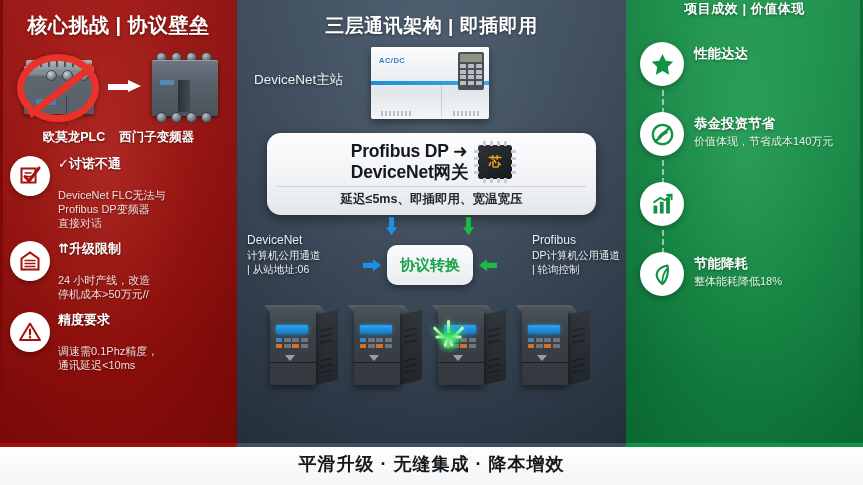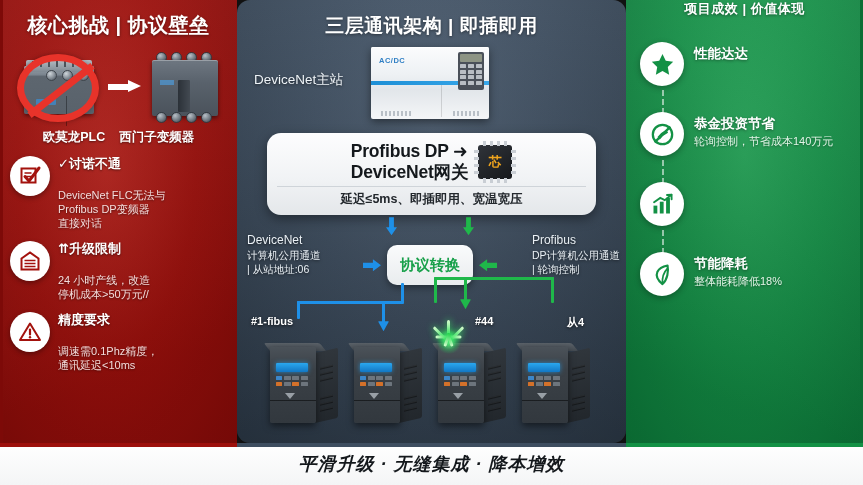--- a/index.html
+++ b/index.html
@@ -165,21 +165,20 @@
     text-shadow: 0 1px 2px rgba(0,0,0,.45);
   }
 
   
   .panel-center {
     position: relative;
     width: 389px;
     background:
       radial-gradient(ellipse at 50% 30%, #4d5e71 0%, #3e4e60 45%, #2e3c4b 100%);
     overflow: hidden;
-    border-radius: 13px;
   }
   .panel-center::before {
     content: ""; position: absolute; inset: 0;
     background: linear-gradient(180deg, rgba(255,255,255,.05), rgba(0,0,0,.22));
   }
   .hdr-center { font-size: 19px; margin-top: 13px; position: relative; z-index: 3; }
 
   .master-row {
     position: relative; z-index: 3;
     height: 82px;
@@ -430,21 +429,21 @@
   .b-desc {
     color: #e3f6e8; font-size: 11px; line-height: 1.35; margin-top: 1px;
     text-shadow: 0 1px 2px rgba(0,0,0,.35);
   }
 
   
   .footer {
     position: relative;
     width: 863px; height: 42px;
     background: linear-gradient(180deg,#ffffff 0%,#f4f5f6 100%);
-    display: flex; align-items: center; justify-content: center; font-style: italic;
+    display: flex; align-items: center; justify-content: center;
   }
   .footer span {
     font-size: 18px; font-weight: bold; color: #14181c; letter-spacing: 1px;
   }
   .footer-strip {
     position: absolute; top: 0; height: 4px;
   }
   .fs-red { left: 0; width: 237px; background: #9d100c; }
   .fs-blue { left: 237px; width: 389px; background: #3e4e60; }
   .fs-green { left: 626px; width: 237px; background: #139145; }
@@ -642,40 +641,20 @@
         </div>
 
         <div class="ar-in-l"></div>
         <div class="ar-in-r"></div>
 
         <div class="conv-box">
           <span>协议转换</span>
         </div>
       </div>
 
-      <div class="bus-zone">
-
-        <div class="bus" style="left:164px; top:-20px; width:3px; height:20px;"></div>
-        <div class="bus" style="left:60px;  top:-2px;  width:107px; height:3px;"></div>
-        <div class="bus" style="left:60px;  top:-2px;  width:3px;  height:18px;"></div>
-        <div class="bus" style="left:145px; top:-2px;  width:3px;  height:22px;"></div>
-        <div class="bus" style="left:141px; top:18px;  width:11px; height:10px; background:#1e90e8; clip-path:polygon(0 0,100% 0,50% 100%);"></div>
-
-        <div class="bus g" style="left:197px; top:-26px; width:3px; height:26px;"></div>
-        <div class="bus g" style="left:197px; top:-26px; width:120px; height:3px;"></div>
-        <div class="bus g" style="left:227px; top:-26px; width:3px;  height:24px;"></div>
-        <div class="bus g" style="left:314px; top:-26px; width:3px;  height:26px;"></div>
-        <div class="bus g" style="left:223px; top:-4px;  width:11px; height:10px; clip-path:polygon(0 0,100% 0,50% 100%);"></div>
-
-        <div class="drive-tags">
-          <span style="left:14px">#1-fibus</span>
-          <span style="left:238px">#44</span>
-          <span style="left:330px">从4</span>
-        </div>
-      </div>
 
       <div class="drives">
         <div class="drive">
           <div class="cap"></div>
           <div class="side">
               <i style="top:16px"></i>
               <i style="top:22px"></i>
               <i style="top:28px"></i>
               <i style="top:46px"></i>
               <i style="top:52px"></i>
@@ -810,21 +789,21 @@
             <svg width="27" height="27" viewBox="0 0 24 24" aria-hidden="true">
               <circle cx="12" cy="12" r="8.6" fill="none" stroke="#139145" stroke-width="2"></circle>
               <path d="M8.2 14.6 c2.4-3.2 5-5 7.6-6.2" stroke="#139145" stroke-width="1.6" fill="none"></path>
               <path d="M9 16 c2.4-3.2 5-5 7.6-6.2" stroke="#139145" stroke-width="1.6" fill="none"></path>
               <path d="M5 19 L19 5" stroke="#139145" stroke-width="2"></path>
             </svg>
           </div>
           <div class="connector"></div>
           <div class="b-body">
             <div class="b-title">恭金投资节省</div>
-            <div class="b-desc" style="white-space:pre-line">轮询控制，节省成本140万元</div>
+            <div class="b-desc" style="white-space:pre-line">价值体现，节省成本140万元</div>
           </div>
         </div>
 
         <div class="benefit">
           <div class="b-icon">
             <svg width="27" height="27" viewBox="0 0 24 24" aria-hidden="true">
               <rect x="4" y="13" width="3.4" height="7" fill="#139145"></rect>
               <rect x="9.6" y="9.5" width="3.4" height="10.5" fill="#139145"></rect>
               <rect x="15.2" y="6" width="3.4" height="14" fill="#139145"></rect>
               <path d="M4.5 10 L10 6.2 L14 8.2 L20 3.4" stroke="#139145" stroke-width="1.7" fill="none" stroke-linecap="round"></path>

